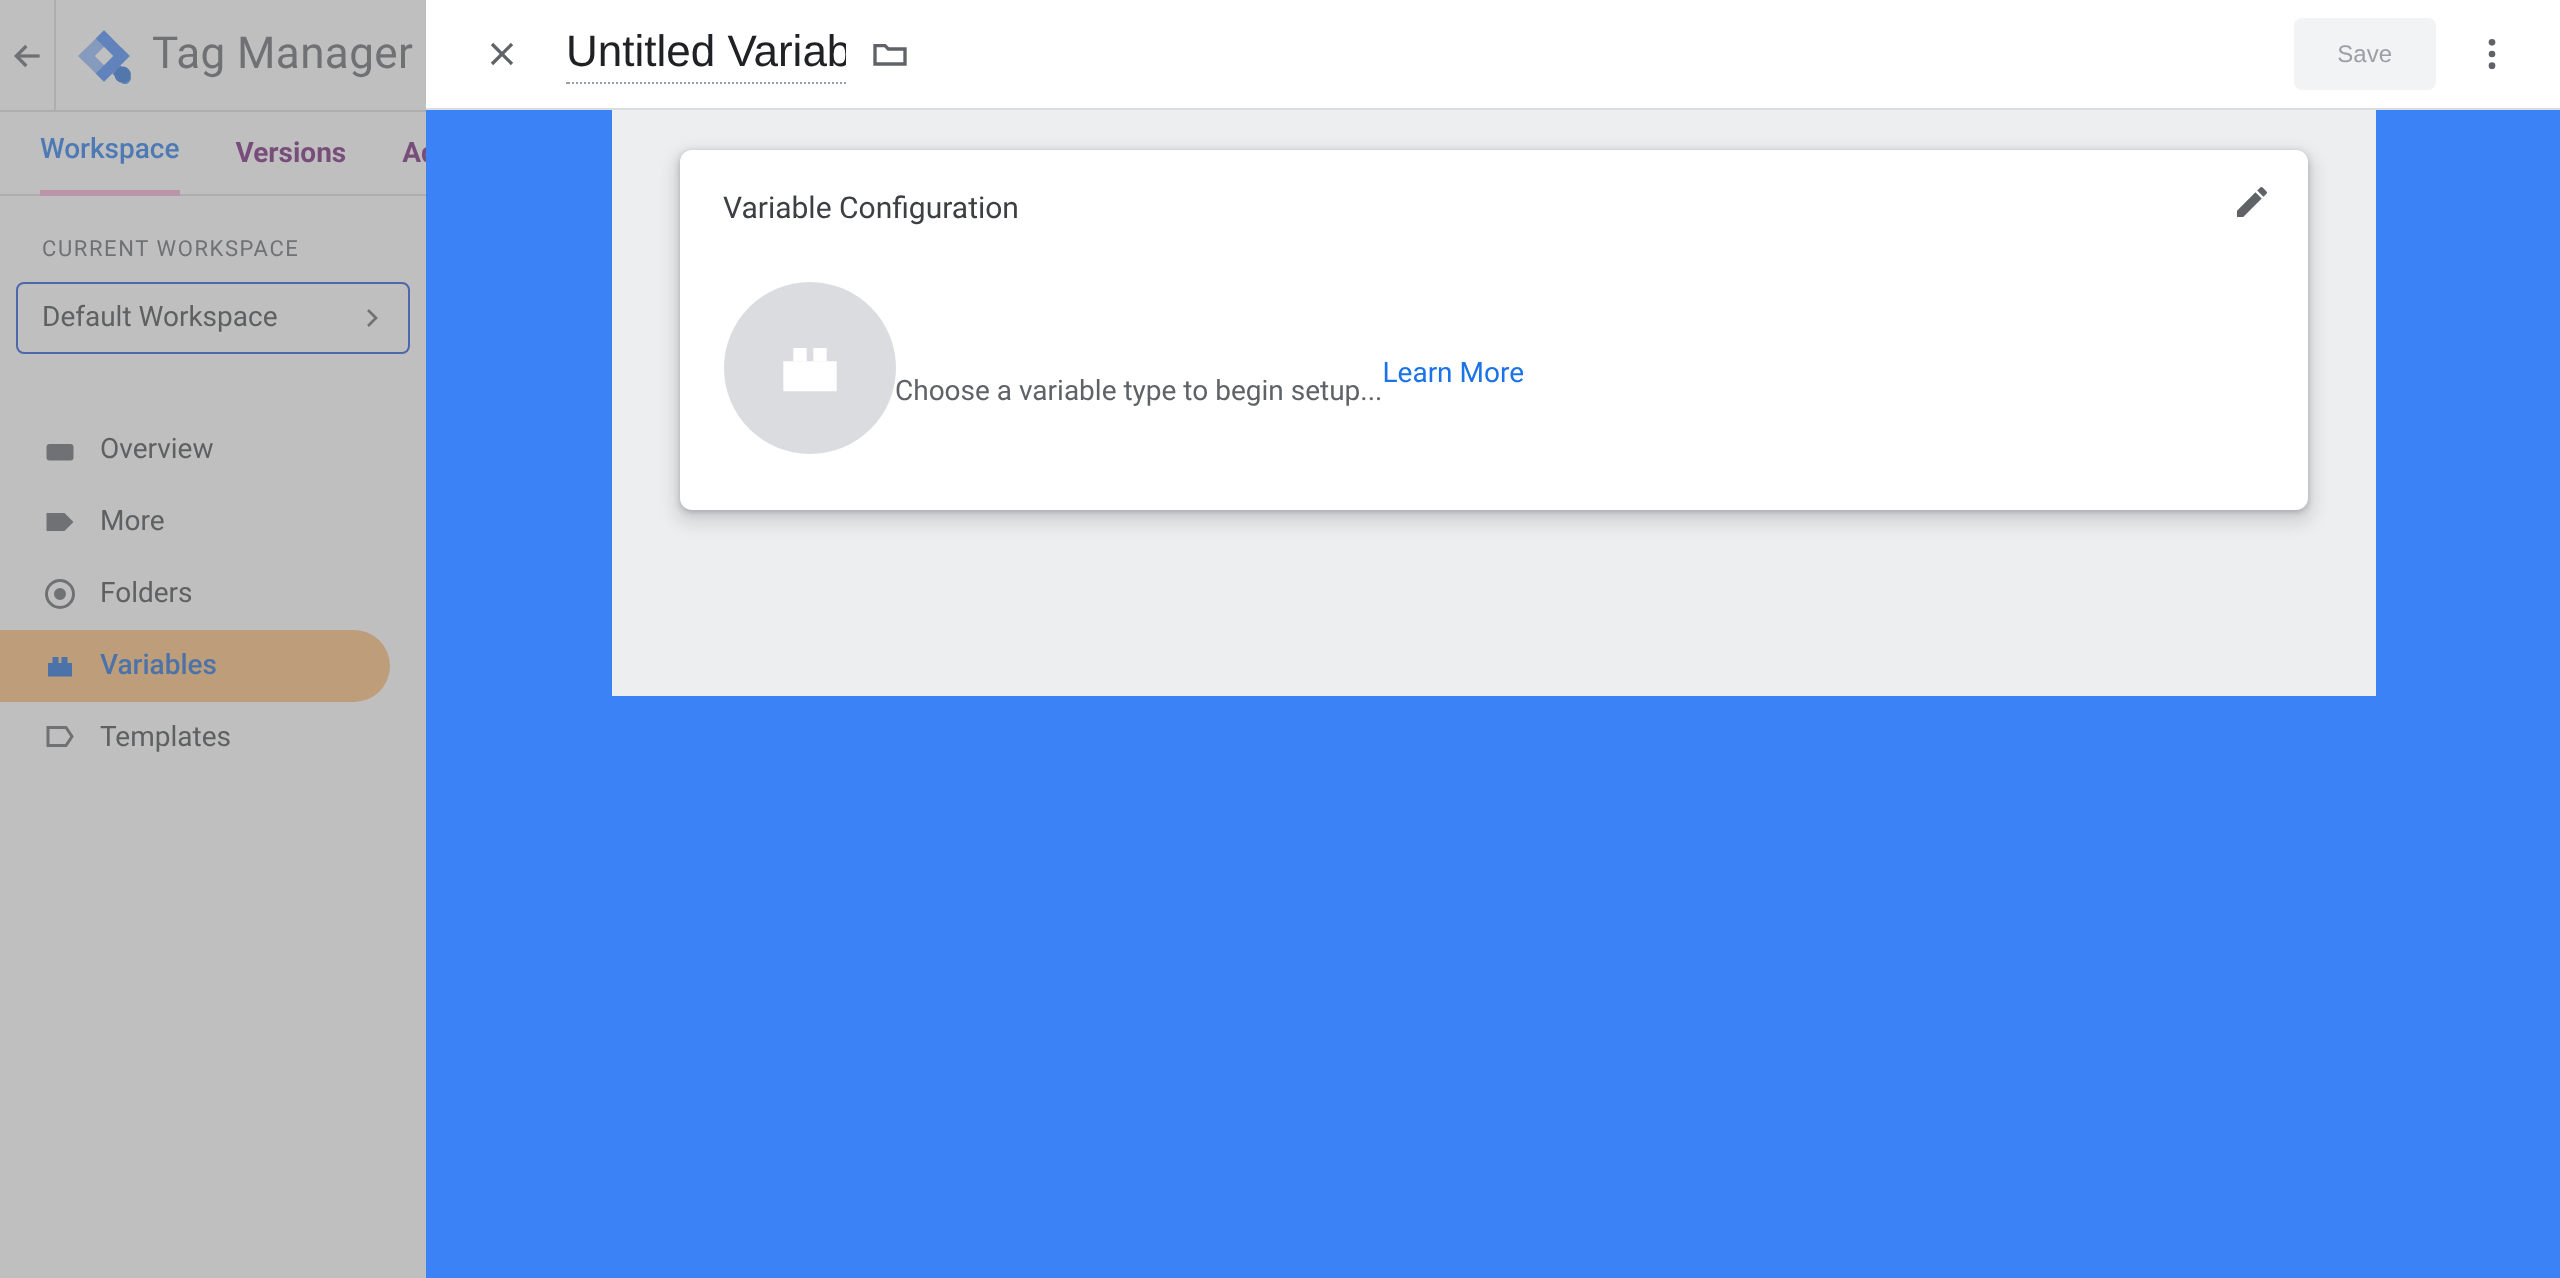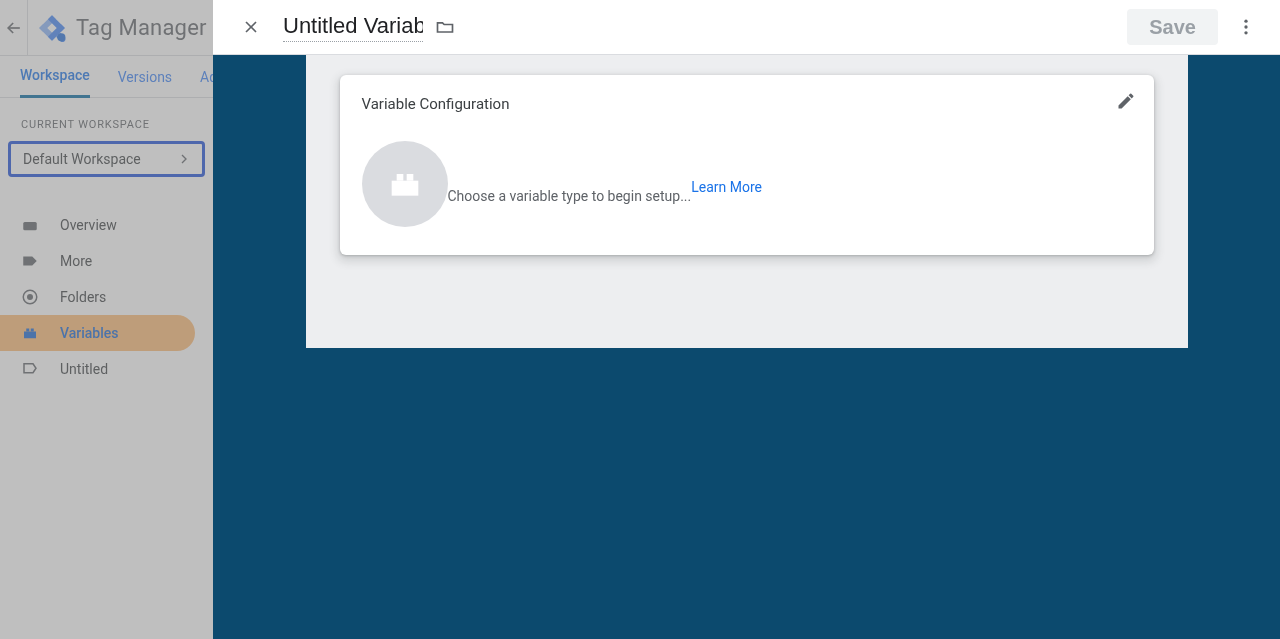--- a/index.html
+++ b/index.html
@@ -18,33 +18,33 @@
     width:28px; height:56px; display:flex; align-items:center; justify-content:center;
     border-right:1px solid #dadce0;
     color:#5f6368; cursor:pointer;
   }
   .logo-wrap { display:flex; align-items:center; margin-left:10px; gap:10px; }
   .brand-name { font-size:22px; color:#5f6368; letter-spacing:0.2px; }
   .tabs {
     height:42px; display:flex; align-items:center; padding-left:20px; gap:28px;
     border-bottom:1px solid #dadce0;
   }
-  .tab { font-size:14px; color:#3b82f6; height:42px; display:flex; align-items:center; }
-  .tab.active { color:#1a73e8; border-bottom:3px solid #0369a1; font-weight:500;}
+  .tab { font-size:14px; color:#701a75; height:42px; display:flex; align-items:center;font-weight:bold; }
+  .tab.active { color:#1a73e8; border-bottom:3px solid #f9a8d4; font-weight:500;}
   .below-tabs { display:flex; }
   .sidebar { width:213px; padding-top:20px; }
   .ws-label { font-size:11px; letter-spacing:0.8px; color:#5f6368; padding:0 0 10px 21px; }
   .ws-selector {
-    margin:0 8px 0 8px; height:36px; border:3px solid #1d4ed8; border-radius:4px;
+    margin:0 8px 0 8px; height:36px; border:1px solid #1d4ed8; border-radius:4px;
     display:flex; align-items:center; justify-content:space-between;
     padding:0 10px 0 12px; font-size:14px; color:#3c4043;
   }
   .nav { margin-top:30px; }
   .nav-item {
-    height:36px; display:flex; align-items:center; gap:20px;
+    height:36px; display:flex; align-items:center; gap:10px;
     padding-left:20px; font-size:14px; color:#3c4043;
     border-radius:0 18px 18px 0; margin-right:18px;
     cursor:pointer;
   }
   .nav-item.active { background:#fdba74; color:#1967d2; font-weight:500;}
   .nav-item .ni-icon { width:20px; height:20px; display:flex; align-items:center; justify-content:center; color:#5f6368;}
   .nav-item.active .ni-icon { color:#1967d2;}
   
   
   .scrim {
@@ -70,28 +70,28 @@
     padding-bottom:2px; width:140px; background:transparent;
   }
   .folder-chip {
     margin-left:10px; width:24px; height:24px;
     display:flex; align-items:center; justify-content:center;
     color:#5f6368;
   }
   .spacer { flex:1; }
   .save-btn {
     height:36px; padding:0 22px; background:#f1f3f4; color:#9aa0a6;
-    border:none; border-radius:4px; font-size:20px; font-weight:700;
+    border:none; border-radius:4px; font-size:12px; font-weight:400;
     cursor:default;
   }
   .kebab { width:36px; height:36px; margin-left:10px; display:flex; align-items:center; justify-content:center; color:#5f6368; cursor:pointer; border-radius:50%;}
   
   .panel-body {
     flex:1; display:flex; justify-content:center;
-    background:#0c4a6e;
+    background:#3b82f6;
   }
   .sheet {
     width:882px;  background:#edeef0;
     margin-top:0;
     padding:20px 0;
     height:293px;
   }
   .card {
     width:814px; margin:0 auto; background:#fff;
     border-radius:6px;
@@ -193,21 +193,21 @@
               </svg>
             </span>
           <span>Variables</span>
         </div>
         <div class="nav-item">
           <span class="ni-icon">
               <svg width="18" height="18" viewBox="0 0 24 24" fill="none" stroke="currentColor" stroke-width="2">
                 <path d="M4 5h12l4 6-4 6H4z"></path>
               </svg>
             </span>
-          <span>Untitled</span>
+          <span>Templates</span>
         </div>
       </div>
     </div>
   </div>
 </div>
 
 <div class="scrim"></div>
 
 <div class="panel">
   <div class="panel-header">

